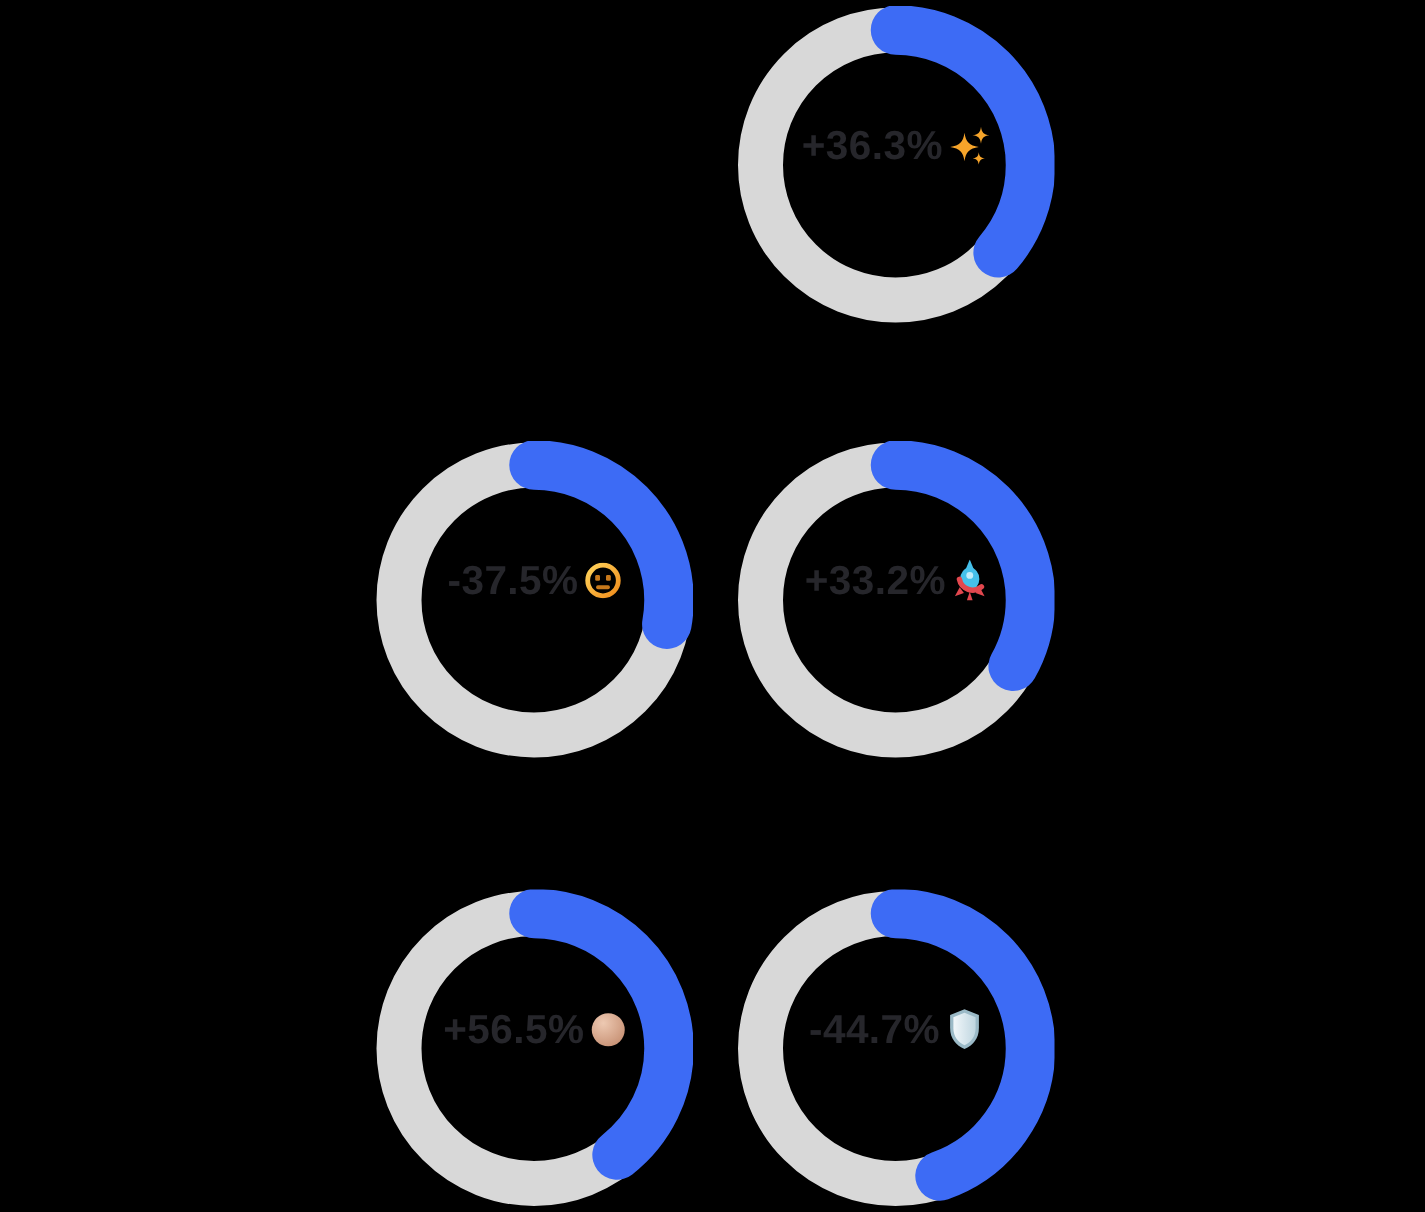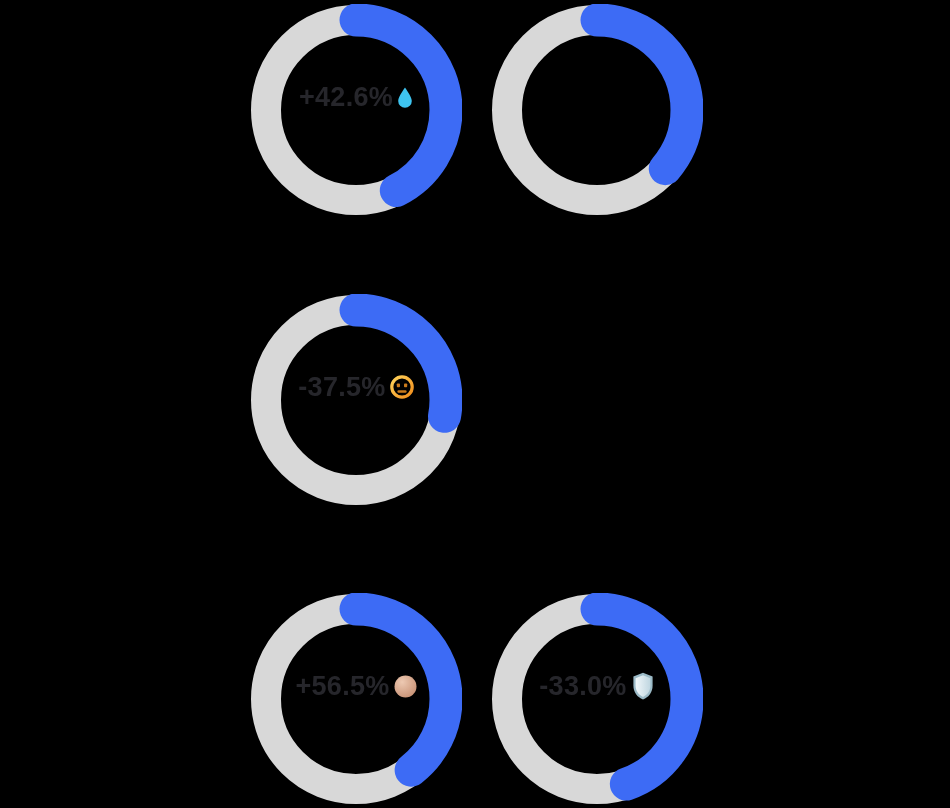--- a/index.html
+++ b/index.html
@@ -39,40 +39,36 @@
     white-space: nowrap;
   }
   .emoji { display: inline-flex; align-items: center; }
   .emoji svg { display: block; }
 </style>
 </head>
 <body style="background: rgb(0, 0, 0);">
 
 <div class="board">
 
-  <div class="card" style="left:250px; top:4px;">
-    <svg class="donut" width="212" height="212" viewBox="0 0 212 212">
-      <circle class="track" cx="106" cy="106" r="90" fill="none" stroke-width="30" stroke="#D8D8D8"></circle>
-      <circle class="arc" cx="106" cy="106" r="90" fill="none" stroke-width="33" pathLength="100" stroke-linecap="round" transform="rotate(-90 106 106)" stroke="#3D6BF5" stroke-dasharray="42.6 100"></circle>
-    </svg>
-    <div class="donut-label" style="color: rgb(38, 38, 43);">
-      <span>+42.6%</span>
-      <span class="emoji">
-        <svg width="16" height="21" viewBox="0 0 16 21">
-          <path d="M8 0.6 C8 0.6 1.2 9.8 1.2 14 A6.8 6.8 0 0 0 14.8 14 C14.8 9.8 8 0.6 8 0.6 Z" fill="#3EC4F0"></path>
-        </svg>
-      </span>
-    </div>
-  </div>
 
   <div class="card" style="left:491px; top:4px;">
     <svg class="donut" width="212" height="212" viewBox="0 0 212 212">
       <circle class="track" cx="106" cy="106" r="90" fill="none" stroke-width="30" stroke="#D8D8D8"></circle>
       <circle class="arc" cx="106" cy="106" r="90" fill="none" stroke-width="33" pathLength="100" stroke-linecap="round" transform="rotate(-90 106 106)" stroke="#3D6BF5" stroke-dasharray="36.3 100"></circle>
     </svg>
+    <div class="donut-label" style="color: rgb(38, 38, 43);">
+      <span>+36.3%</span>
+      <span class="emoji">
+        <svg width="27" height="27" viewBox="0 0 27 27" fill="#F6A42A">
+          <path d="M10 4.5 C10.9 10.7 13.2 13 19.5 14 C13.2 15 10.9 17.3 10 23.5 C9.1 17.3 6.8 15 0.5 14 C6.8 13 9.1 10.7 10 4.5 Z"></path>
+          <path d="M21 0.5 C21.5 4.4 22.8 5.7 26.7 6.2 C22.8 6.7 21.5 8 21 11.9 C20.5 8 19.2 6.7 15.3 6.2 C19.2 5.7 20.5 4.4 21 0.5 Z"></path>
+          <path d="M19.5 17.5 C19.9 20.3 20.8 21.2 23.6 21.6 C20.8 22 19.9 22.9 19.5 25.7 C19.1 22.9 18.2 22 15.4 21.6 C18.2 21.2 19.1 20.3 19.5 17.5 Z"></path>
+        </svg>
+      </span>
+    </div>
   </div>
 
   <div class="card" style="left:250px; top:294px;">
     <svg class="donut" width="212" height="212" viewBox="0 0 212 212">
       <circle class="track" cx="106" cy="106" r="90" fill="none" stroke-width="30" stroke="#D8D8D8"></circle>
       <circle class="arc" cx="106" cy="106" r="90" fill="none" stroke-width="33" pathLength="100" stroke-linecap="round" transform="rotate(-90 106 106)" stroke="#3D6BF5" stroke-dasharray="27.9 100"></circle>
     </svg>
     <div class="donut-label" style="color: rgb(38, 38, 43);">
       <span>-37.5%</span>
       <span class="emoji">
@@ -85,20 +81,40 @@
           </defs>
           <circle cx="12" cy="12" r="10.2" fill="none" stroke="url(#gFace)" stroke-width="3.2"></circle>
           <rect x="6.8" y="8.4" width="3.2" height="3.8" rx="0.9" fill="#C8791B"></rect>
           <rect x="14" y="8.4" width="3.2" height="3.8" rx="0.9" fill="#C8791B"></rect>
           <rect x="7.4" y="15.2" width="9.2" height="2.6" rx="1.2" fill="#C8791B"></rect>
         </svg>
       </span>
     </div>
   </div>
 
+  <div class="card" style="left:491px; top:294px;">
+    <svg class="donut" width="212" height="212" viewBox="0 0 212 212">
+      <circle class="track" cx="106" cy="106" r="90" fill="none" stroke-width="30" stroke="#D8D8D8"></circle>
+      <circle class="arc" cx="106" cy="106" r="90" fill="none" stroke-width="33" pathLength="100" stroke-linecap="round" transform="rotate(-90 106 106)" stroke="#3D6BF5" stroke-dasharray="33.2 100"></circle>
+    </svg>
+    <div class="donut-label" style="color: rgb(38, 38, 43);">
+      <span>+33.2%</span>
+      <span class="emoji">
+        <svg width="23" height="28" viewBox="0 0 23 28">
+          <path d="M11.5 0 L14.2 6.5 H8.8 Z" fill="#45C0EA"></path>
+          <ellipse cx="11.5" cy="13" rx="6.4" ry="7.6" fill="#45C0EA"></ellipse>
+          <circle cx="11.5" cy="10.6" r="2.3" fill="#C2ECFA"></circle>
+          <path d="M4.6 13.2 A9 9 0 0 0 19.3 18.2" stroke="#E2474E" stroke-width="3.6" fill="none" stroke-linecap="round"></path>
+          <path d="M4.8 18.5 L1.6 24.5 L7.6 22.3 Z" fill="#E2474E"></path>
+          <path d="M18.2 18.5 L21.4 24.5 L15.4 22.3 Z" fill="#E2474E"></path>
+          <path d="M11.5 21.5 L13.4 27.2 L9.6 27.2 Z" fill="#E2474E"></path>
+        </svg>
+      </span>
+    </div>
+  </div>
 
   <div class="card" style="left:250px; top:593px;">
     <svg class="donut" width="212" height="212" viewBox="0 0 212 212">
       <circle class="track" cx="106" cy="106" r="90" fill="none" stroke-width="30" stroke="#D8D8D8"></circle>
       <circle class="arc" cx="106" cy="106" r="90" fill="none" stroke-width="33" pathLength="100" stroke-linecap="round" transform="rotate(-90 106 106)" stroke="#3D6BF5" stroke-dasharray="39.5 100"></circle>
     </svg>
     <div class="donut-label" style="color: rgb(38, 38, 43);">
       <span>+56.5%</span>
       <span class="emoji">
         <svg width="23" height="23" viewBox="0 0 23 23">
@@ -113,21 +129,21 @@
       </span>
     </div>
   </div>
 
   <div class="card" style="left:491px; top:593px;">
     <svg class="donut" width="212" height="212" viewBox="0 0 212 212">
       <circle class="track" cx="106" cy="106" r="90" fill="none" stroke-width="30" stroke="#D8D8D8"></circle>
       <circle class="arc" cx="106" cy="106" r="90" fill="none" stroke-width="33" pathLength="100" stroke-linecap="round" transform="rotate(-90 106 106)" stroke="#3D6BF5" stroke-dasharray="44.7 100"></circle>
     </svg>
     <div class="donut-label" style="color: rgb(38, 38, 43);">
-      <span>-33.0%</span>
+      <span>-44.7%</span>
       <span class="emoji">
         <svg width="24" height="28" viewBox="0 0 24 28">
           <defs>
             <linearGradient id="gShield" x1="0" y1="0" x2="1" y2="0">
               <stop offset="0" stop-color="#F1F7FA"></stop>
               <stop offset="1" stop-color="#BFD6E0"></stop>
             </linearGradient>
           </defs>
           <path d="M12 0.8 L21.6 4.6 V13.4 C21.6 20.3 17.7 25.1 12 27.4 C6.3 25.1 2.4 20.3 2.4 13.4 V4.6 Z" fill="#9BBAC7"></path>
           <path d="M12 3.2 L19.4 6.2 V13.5 C19.4 19.1 16.3 22.9 12 24.9 C7.7 22.9 4.6 19.1 4.6 13.5 V6.2 Z" fill="url(#gShield)"></path>

